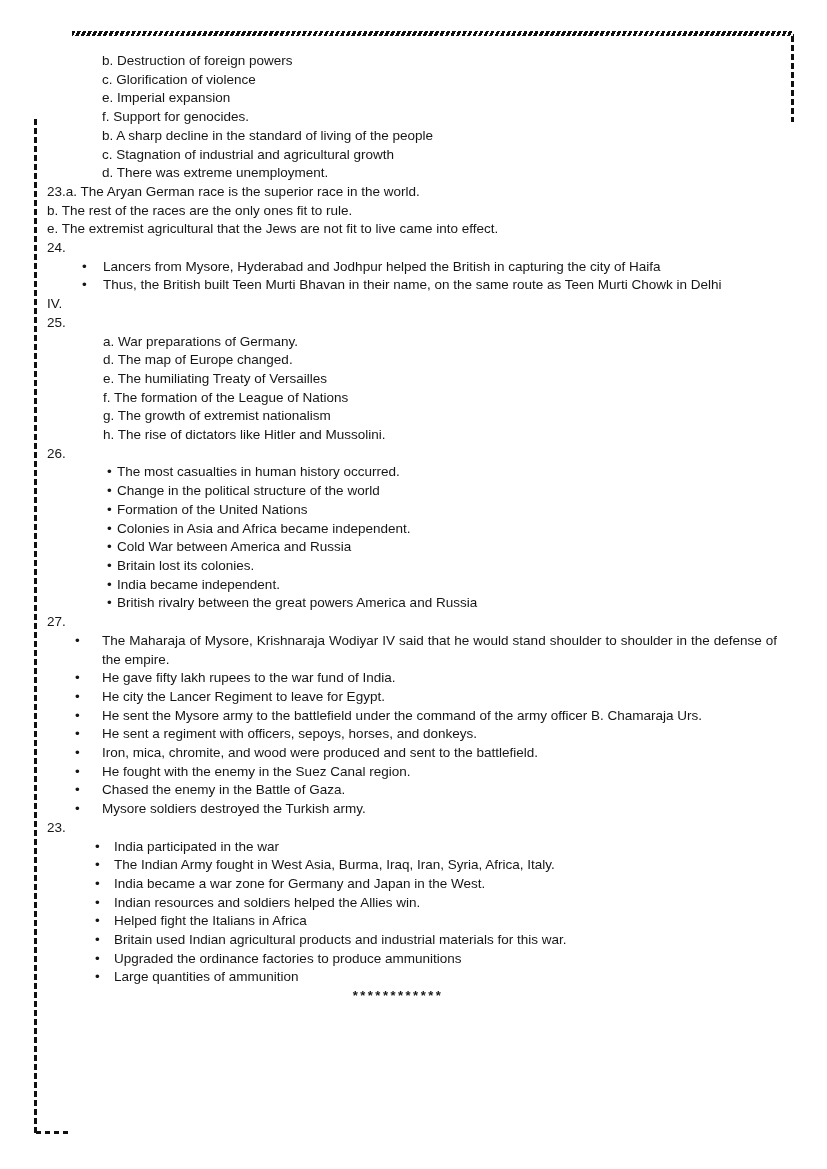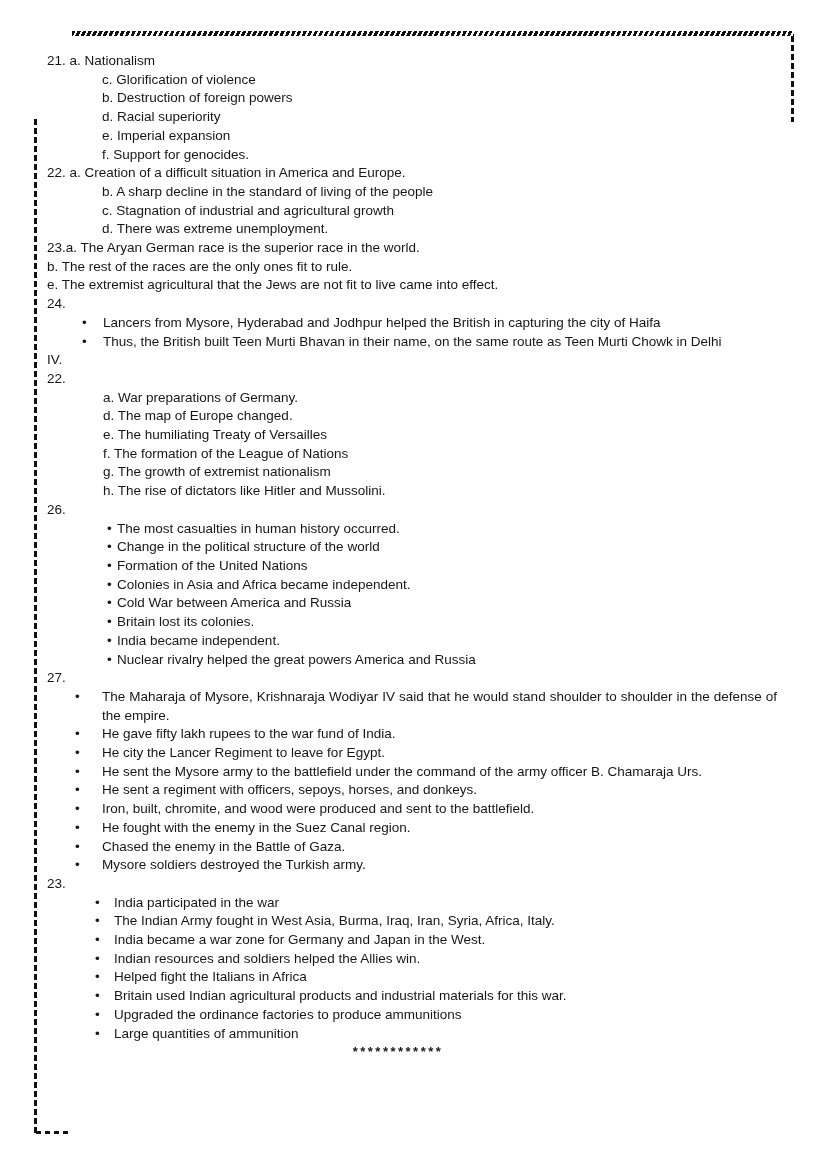--- a/index.html
+++ b/index.html
@@ -53,60 +53,57 @@
 </head>
 <body>
 
 <div class="page">
   <div class="border-top"></div>
   <div class="border-right"></div>
   <div class="border-left"></div>
   <div class="border-bottom-leg"></div>
 
   <div class="content">
-      <div class="line item">21. a. Nationalism</div>
+      <div class="line sub">b. Destruction of foreign powers</div>
       <div class="line sub">c. Glorification of violence</div>
-      <div class="line sub">b. Destruction of foreign powers</div>
-      <div class="line sub">d. Racial superiority</div>
       <div class="line sub">e. Imperial expansion</div>
       <div class="line sub">f. Support for genocides.</div>
-      <div class="line item">22. a. Creation of a difficult situation in America and Europe.</div>
       <div class="line sub">b. A sharp decline in the standard of living of the people</div>
       <div class="line sub">c. Stagnation of industrial and agricultural growth</div>
       <div class="line sub">d. There was extreme unemployment.</div>
       <div class="line item">23.a. The Aryan German race is the superior race in the world.</div>
       <div class="line item">b. The rest of the races are the only ones fit to rule.</div>
       <div class="line item">e. The extremist agricultural that the Jews are not fit to live came into effect.</div>
       <div class="line item">24.</div>
       <div class="line bullet-a b"><span class="bdot">•</span><span class="btxt">Lancers from Mysore, Hyderabad and Jodhpur helped the British in capturing the city of Haifa</span></div>
       <div class="line bullet-a b"><span class="bdot">•</span><span class="btxt">Thus, the British built Teen Murti Bhavan in their name, on the same route as Teen Murti Chowk in Delhi</span></div>
       <div class="line item">IV.</div>
-      <div class="line item">22.</div>
+      <div class="line item">25.</div>
       <div class="line sub25">a. War preparations of Germany.</div>
       <div class="line sub25">d. The map of Europe changed.</div>
       <div class="line sub25">e. The humiliating Treaty of Versailles</div>
       <div class="line sub25">f. The formation of the League of Nations</div>
       <div class="line sub25">g. The growth of extremist nationalism</div>
       <div class="line sub25">h. The rise of dictators like Hitler and Mussolini.</div>
       <div class="line item">26.</div>
       <div class="line bullet-b b"><span class="bdot">•</span><span class="btxt">The most casualties in human history occurred.</span></div>
       <div class="line bullet-b b"><span class="bdot">•</span><span class="btxt">Change in the political structure of the world</span></div>
       <div class="line bullet-b b"><span class="bdot">•</span><span class="btxt">Formation of the United Nations</span></div>
       <div class="line bullet-b b"><span class="bdot">•</span><span class="btxt">Colonies in Asia and Africa became independent.</span></div>
       <div class="line bullet-b b"><span class="bdot">•</span><span class="btxt">Cold War between America and Russia</span></div>
       <div class="line bullet-b b"><span class="bdot">•</span><span class="btxt">Britain lost its colonies.</span></div>
       <div class="line bullet-b b"><span class="bdot">•</span><span class="btxt">India became independent.</span></div>
-      <div class="line bullet-b b"><span class="bdot">•</span><span class="btxt">Nuclear rivalry helped the great powers America and Russia</span></div>
+      <div class="line bullet-b b"><span class="bdot">•</span><span class="btxt">British rivalry between the great powers America and Russia</span></div>
       <div class="line item">27.</div>
       <div class="line bullet-c b justify"><span class="bdot">•</span><span class="btxt">The Maharaja of Mysore, Krishnaraja Wodiyar IV said that he would stand shoulder to shoulder in the defense of the empire.</span></div>
       <div class="line bullet-c b"><span class="bdot">•</span><span class="btxt">He gave fifty lakh rupees to the war fund of India.</span></div>
       <div class="line bullet-c b"><span class="bdot">•</span><span class="btxt">He city the Lancer Regiment to leave for Egypt.</span></div>
       <div class="line bullet-c b"><span class="bdot">•</span><span class="btxt">He sent the Mysore army to the battlefield under the command of the army officer B. Chamaraja Urs.</span></div>
       <div class="line bullet-c b"><span class="bdot">•</span><span class="btxt">He sent a regiment with officers, sepoys, horses, and donkeys.</span></div>
-      <div class="line bullet-c b"><span class="bdot">•</span><span class="btxt">Iron, built, chromite, and wood were produced and sent to the battlefield.</span></div>
+      <div class="line bullet-c b"><span class="bdot">•</span><span class="btxt">Iron, mica, chromite, and wood were produced and sent to the battlefield.</span></div>
       <div class="line bullet-c b"><span class="bdot">•</span><span class="btxt">He fought with the enemy in the Suez Canal region.</span></div>
       <div class="line bullet-c b"><span class="bdot">•</span><span class="btxt">Chased the enemy in the Battle of Gaza.</span></div>
       <div class="line bullet-c b"><span class="bdot">•</span><span class="btxt">Mysore soldiers destroyed the Turkish army.</span></div>
       <div class="line item">23.</div>
       <div class="line bullet-d b"><span class="bdot">•</span><span class="btxt">India participated in the war</span></div>
       <div class="line bullet-d b"><span class="bdot">•</span><span class="btxt">The Indian Army fought in West Asia, Burma, Iraq, Iran, Syria, Africa, Italy.</span></div>
       <div class="line bullet-d b"><span class="bdot">•</span><span class="btxt">India became a war zone for Germany and Japan in the West.</span></div>
       <div class="line bullet-d b"><span class="bdot">•</span><span class="btxt">Indian resources and soldiers helped the Allies win.</span></div>
       <div class="line bullet-d b"><span class="bdot">•</span><span class="btxt">Helped fight the Italians in Africa</span></div>
       <div class="line bullet-d b"><span class="bdot">•</span><span class="btxt">Britain used Indian agricultural products and industrial materials for this war.</span></div>

